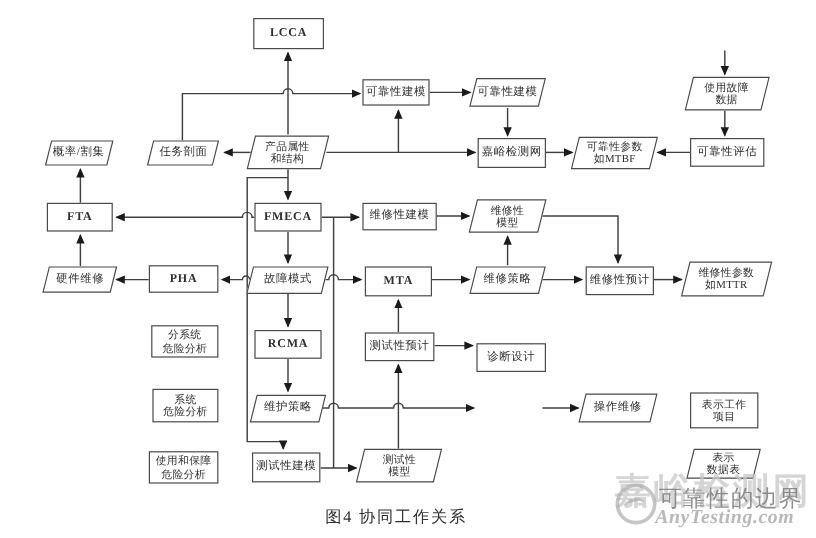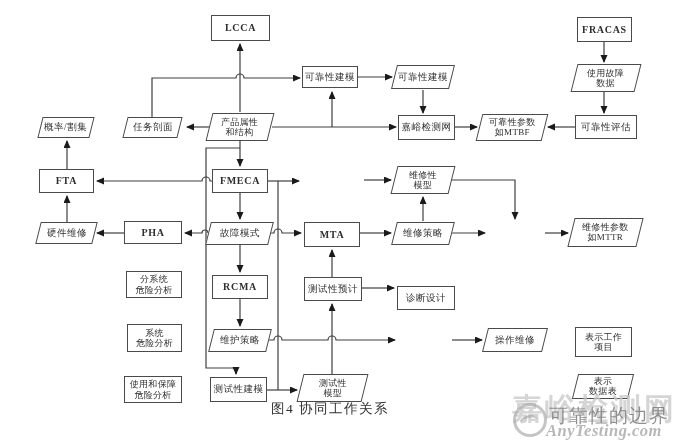--- a/index.html
+++ b/index.html
@@ -7,21 +7,21 @@
          font-family:"Liberation Serif","DejaVu Serif",serif;color:#2e2e2e;}
   svg.wires{position:absolute;left:0;top:0;z-index:0;}
   .node{position:absolute;box-sizing:border-box;border:1.2px solid #4a4a4a;background:#fff;
         display:flex;align-items:center;justify-content:center;text-align:center;z-index:1;}
   .para{transform:skewX(-14deg);}
   .para>.lbl{transform:skewX(14deg);}
   .lbl{font-size:9.5px;letter-spacing:.5px;line-height:1.15;white-space:nowrap;color:#2e2e2e;}
   .en{font-size:10px;font-weight:bold;letter-spacing:.7px;}
   .two .lbl{font-size:9px;letter-spacing:.3px;}
   .l1,.l2{display:block;}
-  .caption{position:absolute;left:240px;top:400px;width:180px;text-align:center;
+  .caption{position:absolute;left:240px;top:422px;width:180px;text-align:center;
            font-size:13.5px;letter-spacing:1.5px;color:#303030;z-index:1;}
   
   .wm-site{position:absolute;left:512px;top:389px;font-size:30px;font-weight:bold;
            letter-spacing:3px;color:rgba(199,199,199,.75);z-index:2;white-space:nowrap;}
   .wm-brand{position:absolute;left:549px;top:403px;font-size:19px;letter-spacing:1px;
             color:rgba(125,125,125,.85);z-index:3;white-space:nowrap;}
   .wm-url{position:absolute;left:546px;top:421px;font-size:16.5px;font-style:italic;font-weight:bold;
           letter-spacing:.5px;color:rgba(166,166,166,.8);z-index:3;white-space:nowrap;}
   .wm-logo{position:absolute;left:513px;top:403px;width:28px;height:28px;border-radius:50%;
            border:3px solid rgba(172,172,172,.7);z-index:3;}
@@ -75,23 +75,20 @@
       <path d="M362,288 H394" marker-end="url(#ah)"></path>
       <path d="M267,340 H274 A4,4 0 0 1 282,340 H328 A4,4 0 0 1 336,340 H395" marker-end="url(#ah)"></path>
       <path d="M452,340 H482" marker-end="url(#ah)"></path>
       <path d="M267,390 H297" marker-end="url(#ah)"></path>
     </g>
   </svg>
 
   <div class="node rect" style="left:211px;top:15px;width:59px;height:26px">
     <span class="lbl en">LCCA</span>
     </div>
-  <div class="node rect" style="left:577px;top:17px;width:55px;height:25px">
-    <span class="lbl en">FRACAS</span>
-    </div>
 
   <div class="node rect" style="left:302px;top:66px;width:56px;height:22px">
     <span class="lbl">可靠性建模</span>
     </div>
   <div class="node para" style="left:394px;top:65px;width:58px;height:24px">
     <span class="lbl">可靠性建模</span>
     </div>
   <div class="node para two" style="left:574px;top:64px;width:64px;height:28px">
     <span class="lbl">
         <span class="l1">使用故障</span>
@@ -123,20 +120,23 @@
   <div class="node rect" style="left:575px;top:115px;width:62px;height:24px">
     <span class="lbl">可靠性评估</span>
     </div>
 
   <div class="node rect" style="left:39px;top:169px;width:55px;height:24px">
     <span class="lbl en">FTA</span>
     </div>
   <div class="node rect" style="left:212px;top:169px;width:56px;height:24px">
     <span class="lbl en">FMECA</span>
     </div>
+  <div class="node rect" style="left:302px;top:169px;width:62px;height:23px">
+    <span class="lbl">维修性建模</span>
+    </div>
   <div class="node para two" style="left:394px;top:166px;width:58px;height:28px">
     <span class="lbl">
         <span class="l1">维修性</span>
         <span class="l2">模型</span>
       </span>
     </div>
 
   <div class="node para" style="left:38px;top:222px;width:57px;height:22px">
     <span class="lbl">硬件维修</span>
     </div>
@@ -144,20 +144,23 @@
     <span class="lbl en">PHA</span>
     </div>
   <div class="node para" style="left:208px;top:222px;width:63px;height:23px">
     <span class="lbl">故障模式</span>
     </div>
   <div class="node rect" style="left:304px;top:222px;width:56px;height:25px">
     <span class="lbl en">MTA</span>
     </div>
   <div class="node para" style="left:394px;top:222px;width:58px;height:23px">
     <span class="lbl">维修策略</span>
+    </div>
+  <div class="node rect" style="left:488px;top:222px;width:57px;height:24px">
+    <span class="lbl">维修性预计</span>
     </div>
   <div class="node para two" style="left:571px;top:218px;width:69px;height:29px">
     <span class="lbl">
         <span class="l1">维修性参数</span>
         <span class="l2">如MTTR</span>
       </span>
     </div>
 
   <div class="node rect two" style="left:126px;top:271px;width:56px;height:27px">
     <span class="lbl">

